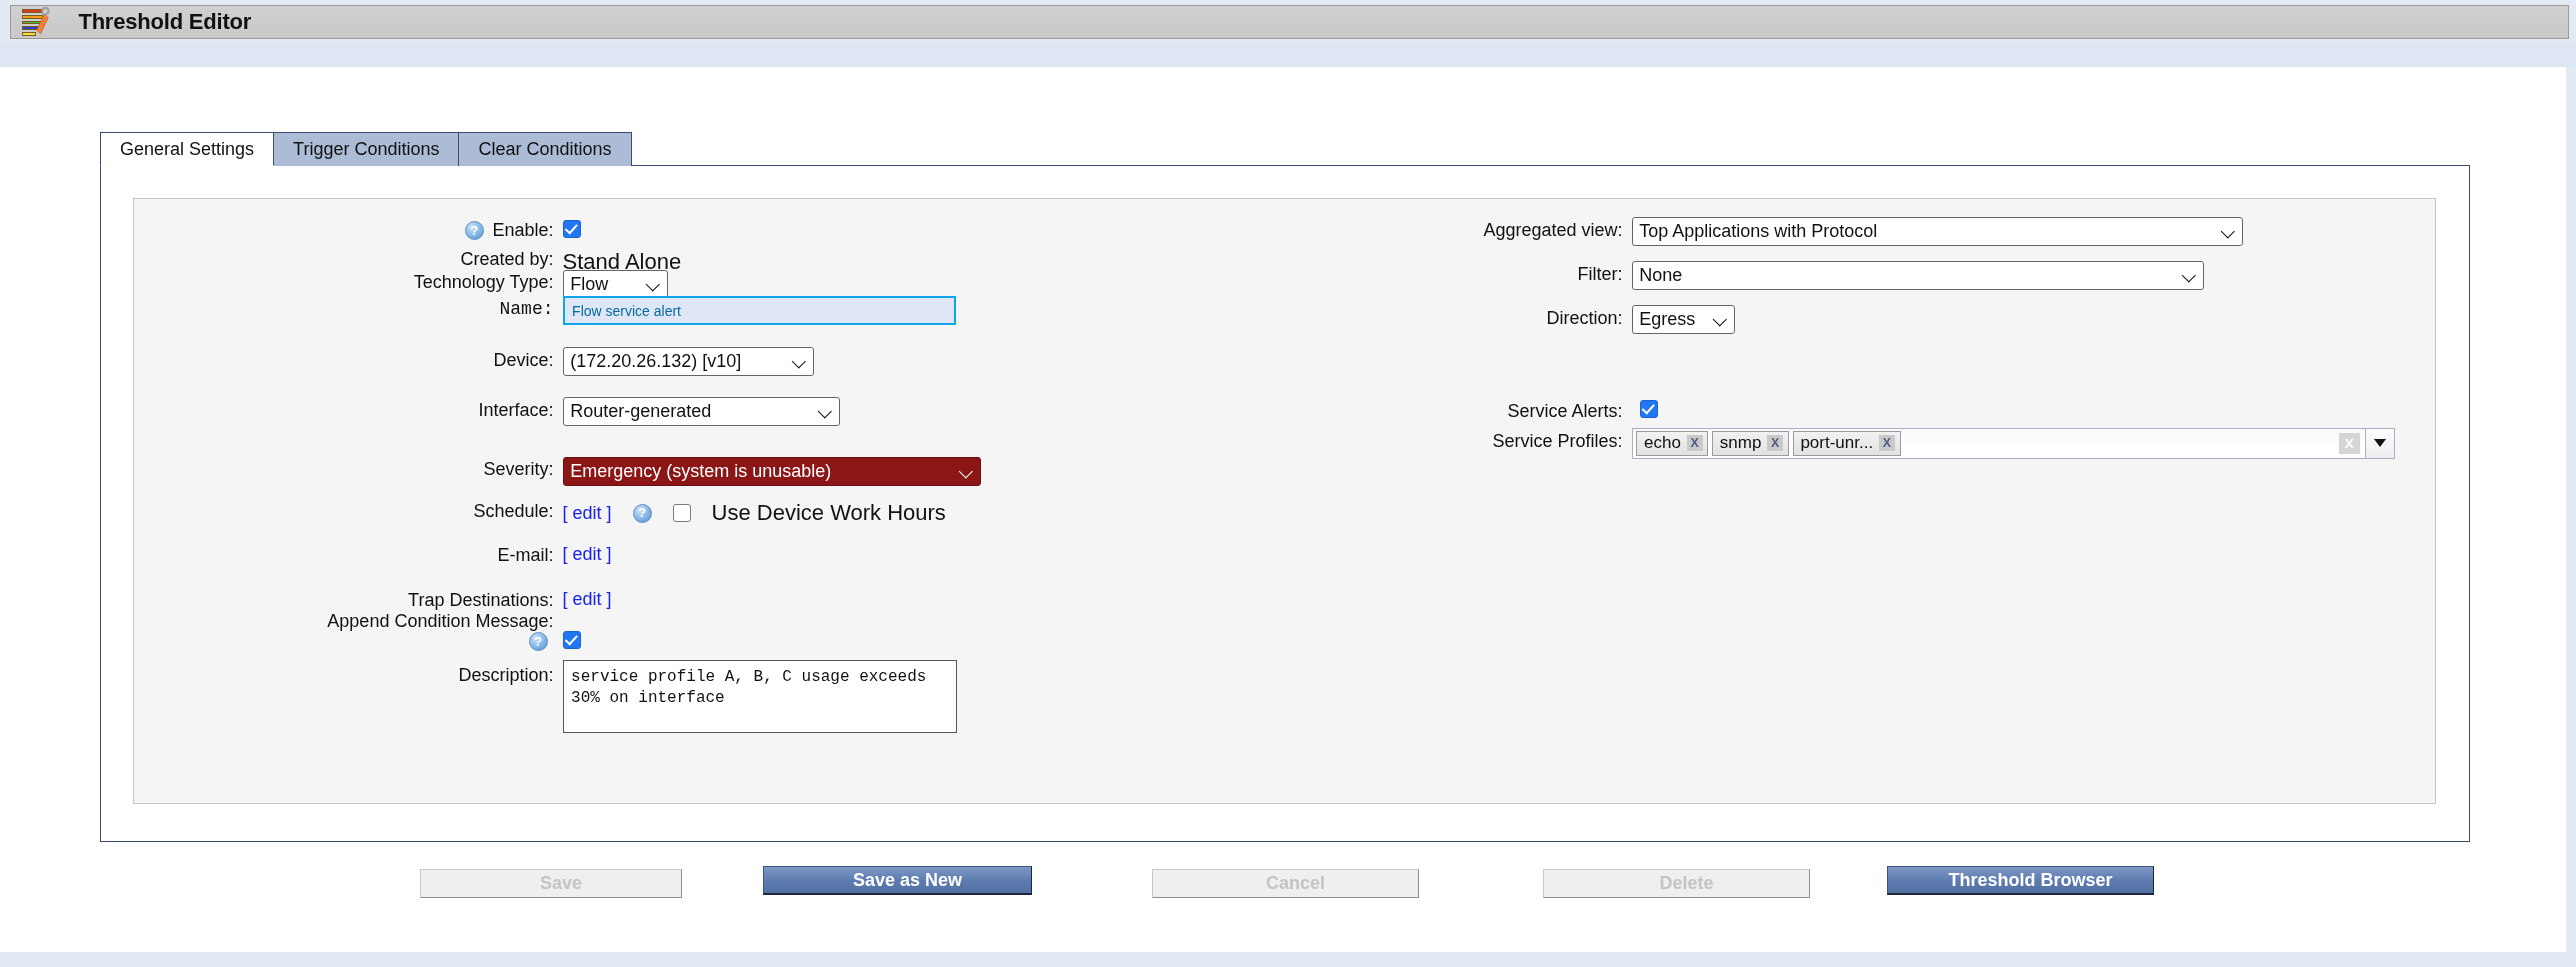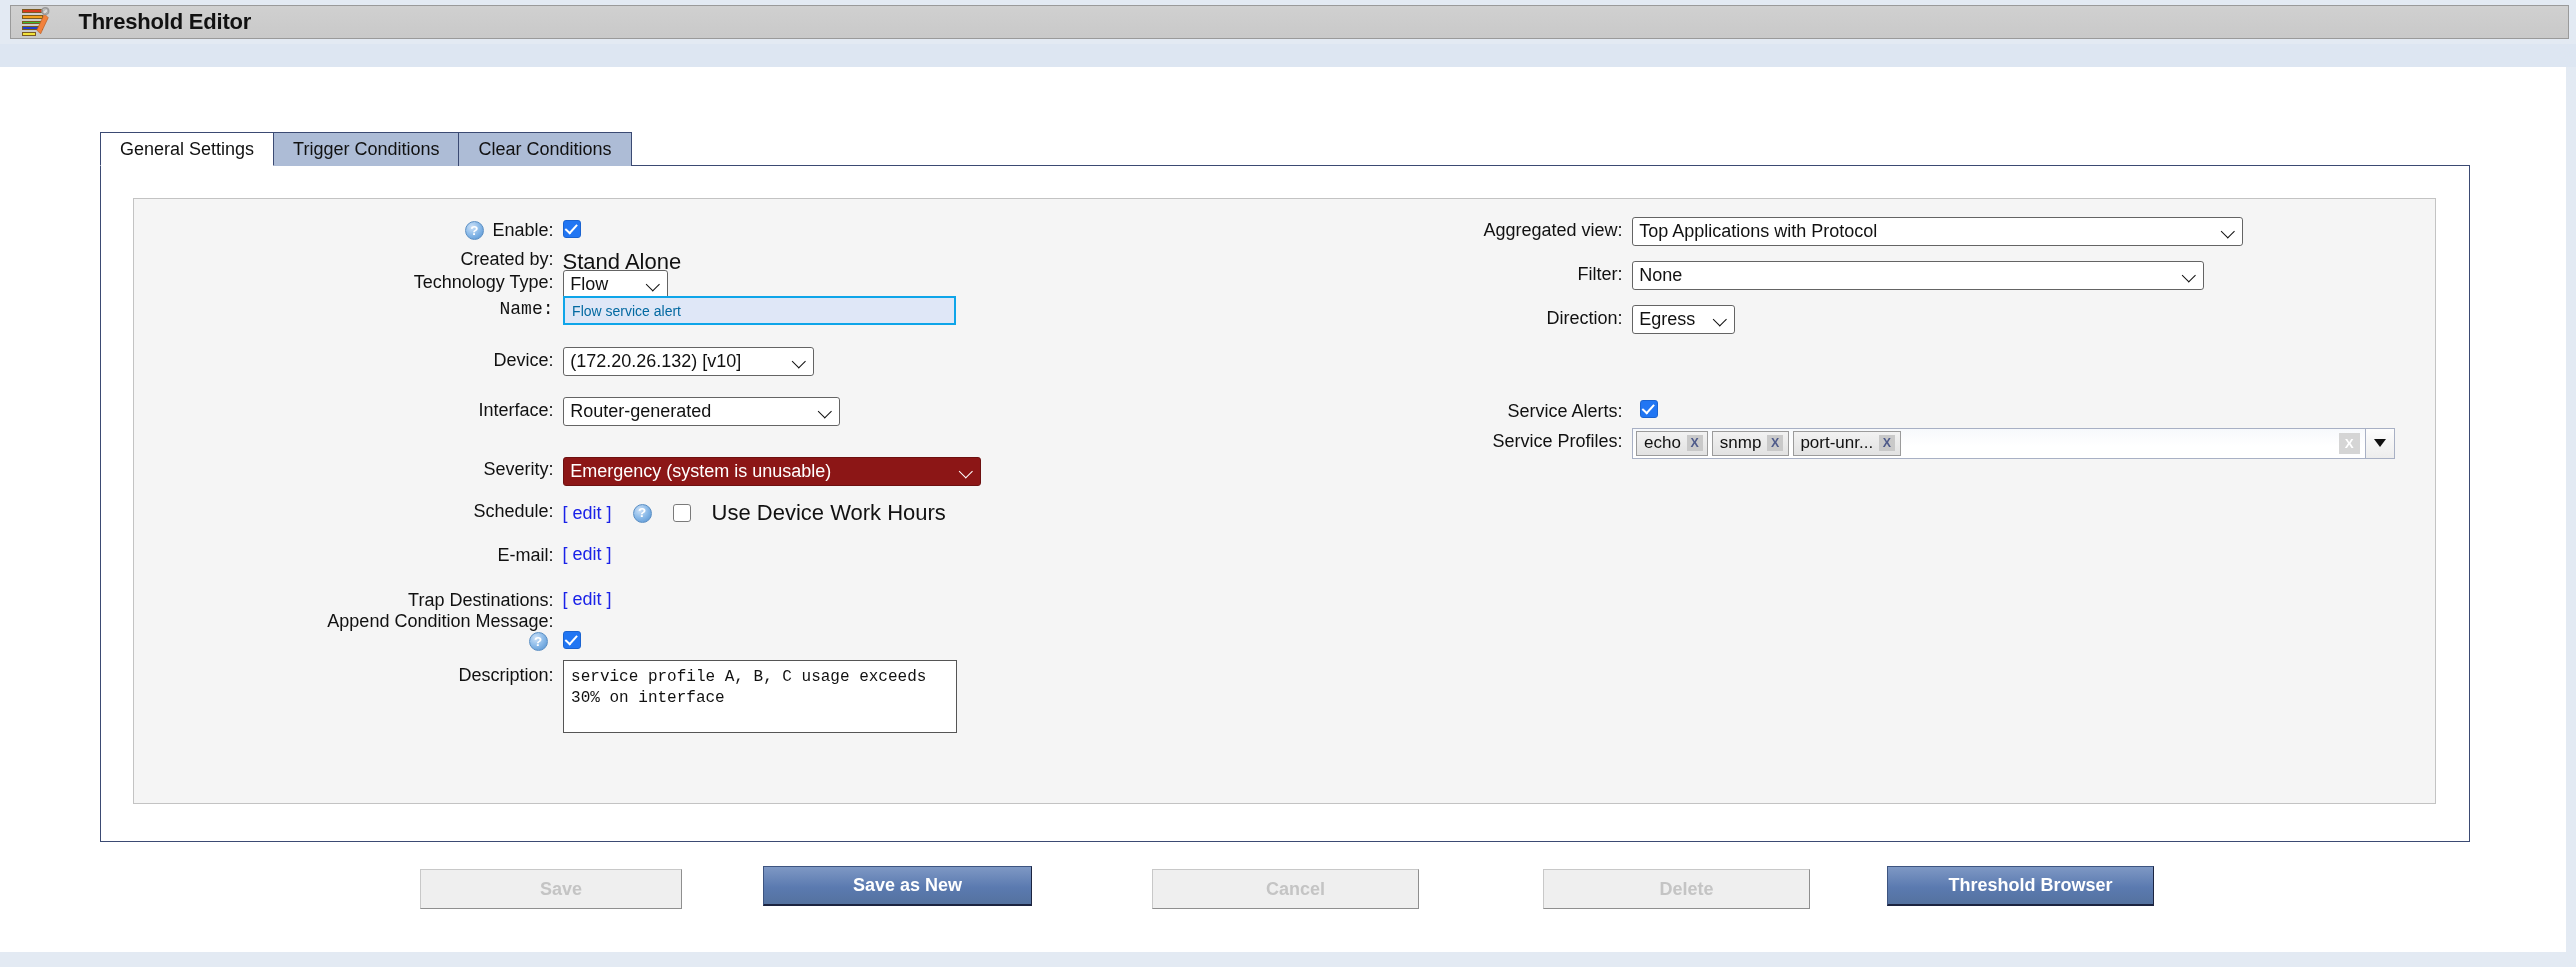--- a/index.html
+++ b/index.html
@@ -224,21 +224,21 @@
   .tokenfield .drop .caret {
     width: 0; height: 0;
     border-left: 6.7px solid transparent;
     border-right: 6.7px solid transparent;
     border-top: 8.6px solid #111;
   }
 
   
   .btn {
     position: absolute;
-    height: 40px;
+    height: 29px;
     display: flex; align-items: center; justify-content: center;
     font-size: 18px; font-weight: bold;
     white-space: nowrap;
     cursor: pointer;
     font-family: "Liberation Sans", sans-serif;
     padding-left: 20px;
   }
   .btn.disabled {
     background: #efefef;
     border: 1px solid #c8c8c8;

